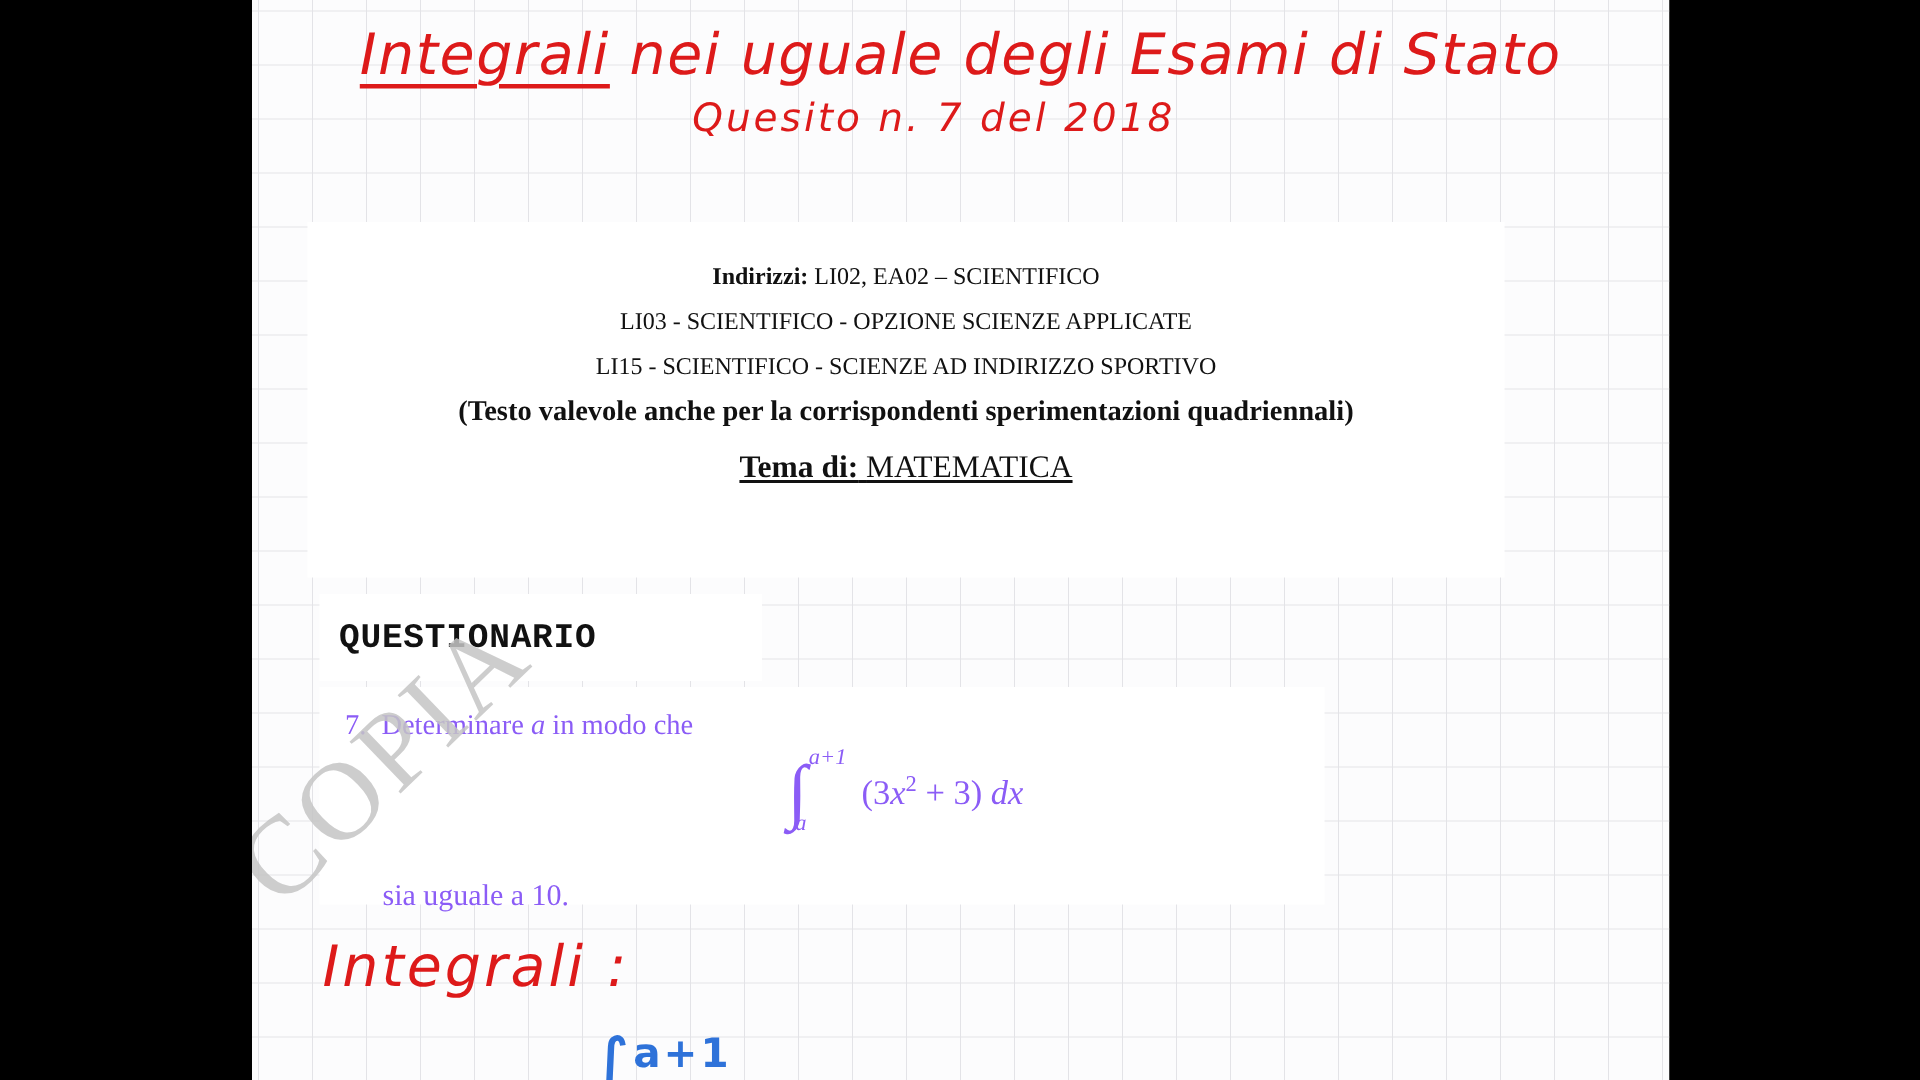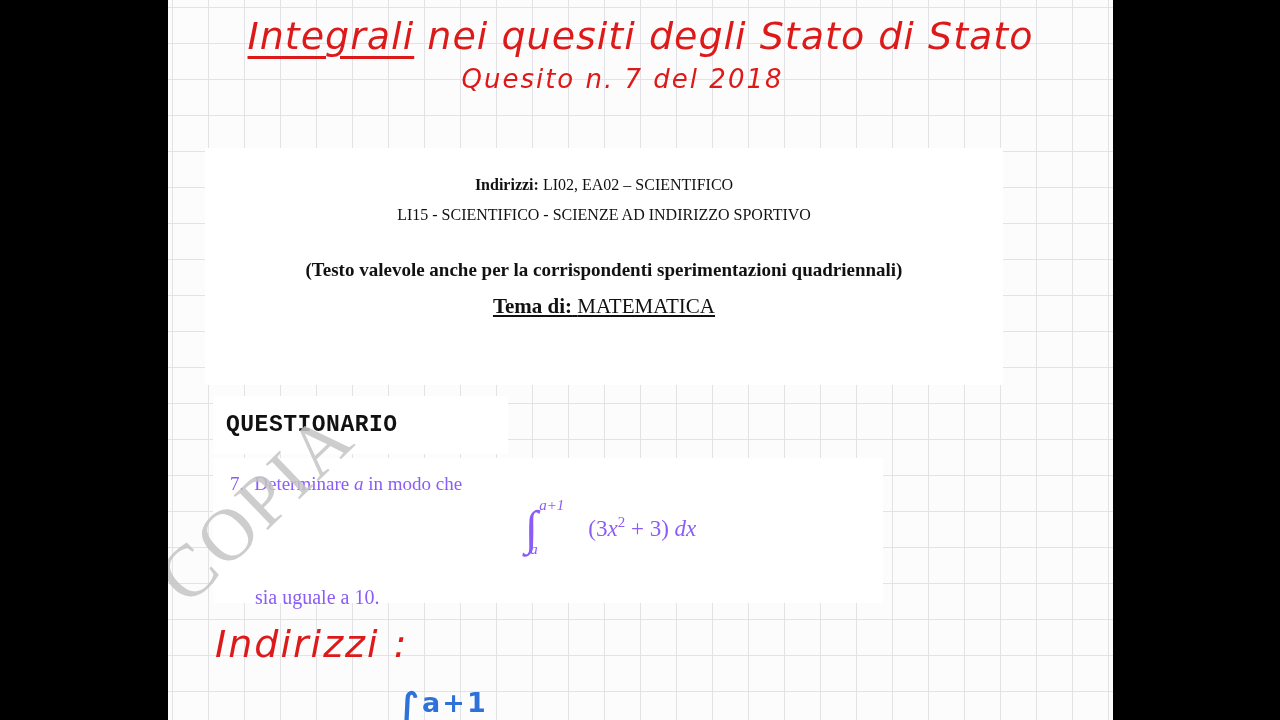--- a/index.html
+++ b/index.html
@@ -27,21 +27,21 @@
   .hw-line2{font-size:26px;letter-spacing:2px;margin-top:6px;transform:translateX(-18px);white-space:nowrap;}
   
   .exam-box{
     position:absolute;left:37px;top:148px;width:798px;height:237px;
     background:#fff;color:#111;text-align:center;
   }
   .exam-title{display:inline-block;margin-top:6px;font-size:27px;font-weight:bold;
     border-bottom:3px solid #000;padding-bottom:2px;white-space:nowrap;letter-spacing:-0.5px;}
   .exam-line{font-size:16px;line-height:30px;}
   .exam-line.first{margin-top:22px;}
-  .exam-note{font-size:19px;font-weight:bold;margin-top:29px;}
+  .exam-note{font-size:19px;font-weight:bold;margin-top:4px;}
   .exam-tema{font-size:21px;margin-top:13px;text-decoration:underline;}
   
   .questionario-box{
     position:absolute;left:45px;top:396px;width:295px;height:58px;
     background:#fff;color:#111;display:flex;align-items:center;
   }
   .questionario-box span{font-size:23px;font-weight:bold;margin-left:13px;letter-spacing:0.5px;font-family:Liberation Mono, monospace;}
   
   .question-box{
     position:absolute;left:45px;top:458px;width:670px;height:145px;
@@ -50,21 +50,21 @@
   .q-line1{position:absolute;left:17px;top:15px;font-size:19px;}
   .q-line1 .qnum{margin-right:10px;}
   .q-line1 .ital{font-style:italic;}
   .q-line2{position:absolute;left:42px;top:128px;font-size:20px;}
   .formula{position:absolute;left:312px;top:40px;display:flex;align-items:center;}
   .int-sign{font-size:48px;line-height:60px;}
   .int-limits{display:flex;flex-direction:column;justify-content:space-between;
     height:58px;font-size:15px;font-style:italic;margin-left:1px;}
   .int-upper{margin-top:-2px;}
   .int-lower{margin-left:-9px;margin-bottom:-1px;}
-  .integrand{font-size:23px;margin-left:24px;white-space:pre;}
+  .integrand{font-size:23px;margin-left:10px;white-space:pre;}
   .integrand .ital{font-style:italic;}
   .integrand sup{font-size:15px;vertical-align:9px;}
   
   .watermark{
     position:absolute;left:30px;top:538px;height:80px;line-height:80px;
     font-size:74px;color:#c5c5c5;opacity:0.85;letter-spacing:3px;
     transform:rotate(-44deg);transform-origin:left bottom;
     font-family:"Liberation Serif",serif;white-space:nowrap;z-index:2;
   }
   
@@ -75,26 +75,27 @@
   }
   .blue-int .sign{font-size:52px;font-style:italic;}
   .blue-int .sup{font-size:27px;font-weight:bold;vertical-align:18px;letter-spacing:2px;margin-left:2px;}
 </style>
 </head>
 <body>
 
 <div class="page">
 
   <div class="hw hw-title">
-    <div class="hw-line1"><span class="u">Integrali</span>&nbsp;<span>nei quesiti degli Stato di Stato</span></div>
+    <div class="hw-line1"><span class="u">Integrali</span>&nbsp;<span>nei uguale degli Esami di Stato</span></div>
     <div class="hw-line2">Quesito n. 7 del 2018</div>
   </div>
 
   <div class="exam-box">
     <div class="exam-line first"><b>Indirizzi:</b> <span>LI02, EA02 – SCIENTIFICO</span></div>
+    <div class="exam-line">LI03 - SCIENTIFICO - OPZIONE SCIENZE APPLICATE</div>
     <div class="exam-line">LI15 - SCIENTIFICO - SCIENZE AD INDIRIZZO SPORTIVO</div>
     <div class="exam-note">(Testo valevole anche per la corrispondenti sperimentazioni quadriennali)</div>
     <div class="exam-tema"><b>Tema di:</b> <span>MATEMATICA</span></div>
   </div>
 
   <div class="questionario-box">
     <span>QUESTIONARIO</span>
   </div>
 
   <div class="watermark">COPIA</div>
@@ -107,20 +108,20 @@
       <span class="int-limits">
         <span class="int-upper">a+1</span>
         <span class="int-lower">a</span>
       </span>
       <span class="integrand"><span>(3</span><span class="ital">x</span><sup>2</sup><span> + 3) </span><span class="ital">dx</span></span>
     </div>
 
     <div class="q-line2">sia uguale a 10.</div>
   </div>
 
-  <div class="hw solution-label">Indirizzi :</div>
+  <div class="hw solution-label">Integrali :</div>
 
   <div class="blue-int"><span class="sign">∫</span><span class="sup">a+1</span></div>
 
 </div>
 
 <div class="letterbox left"></div>
 <div class="letterbox right"></div>
 
 </body></html>

